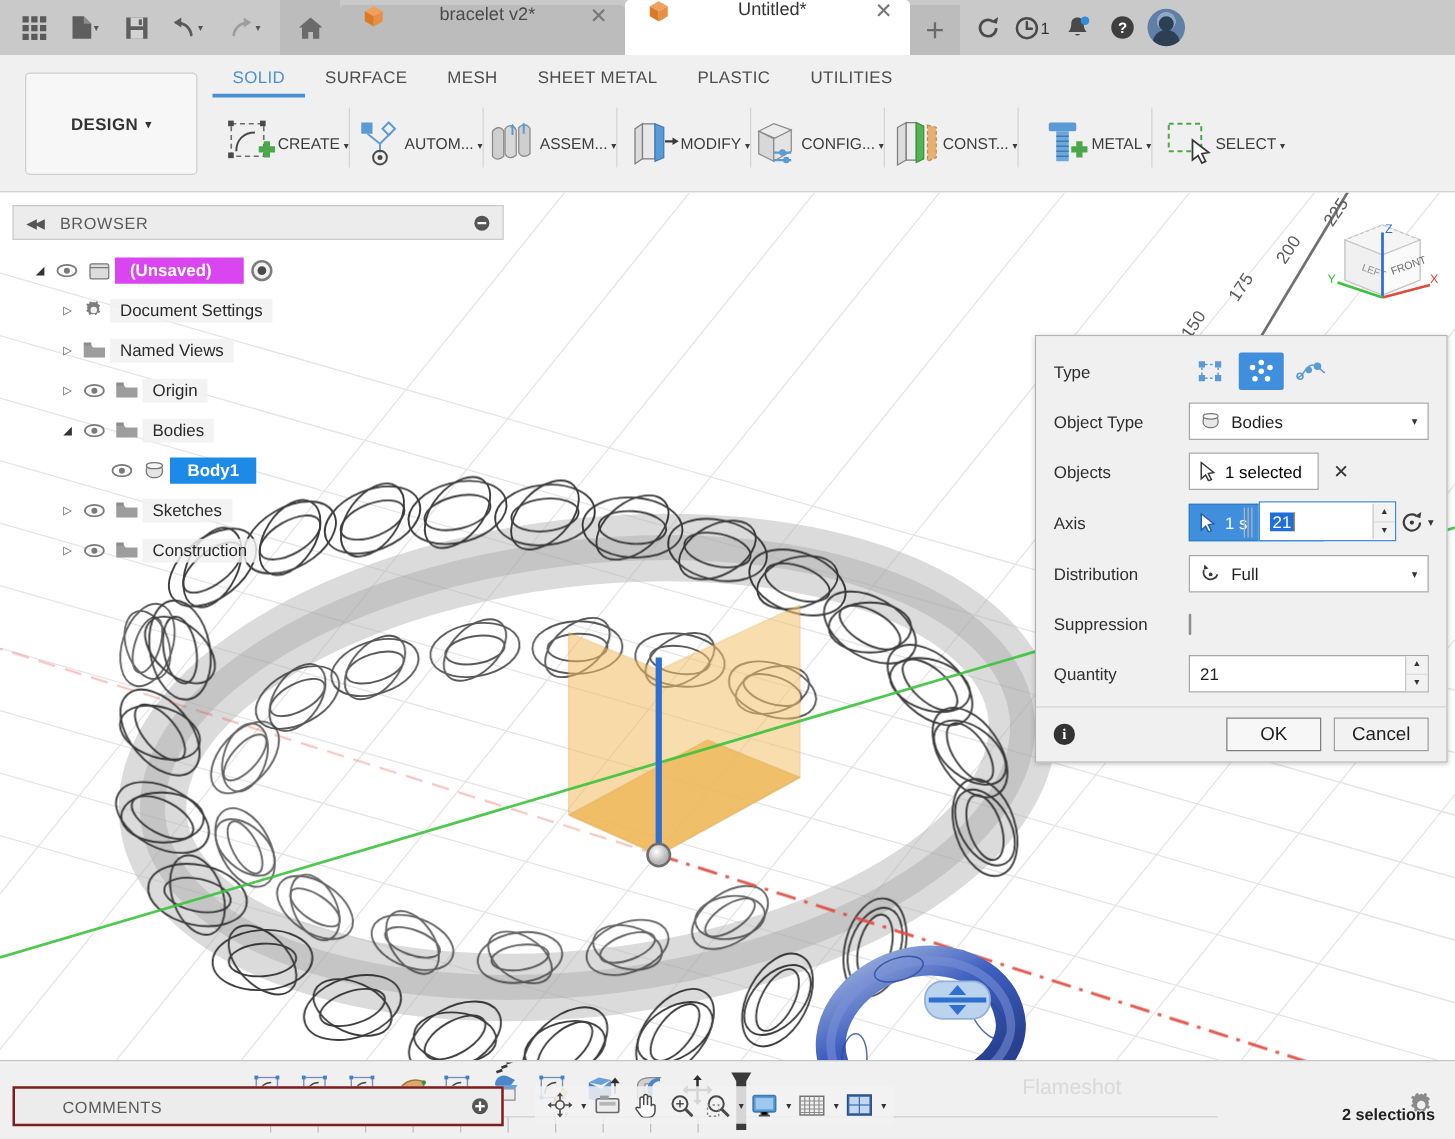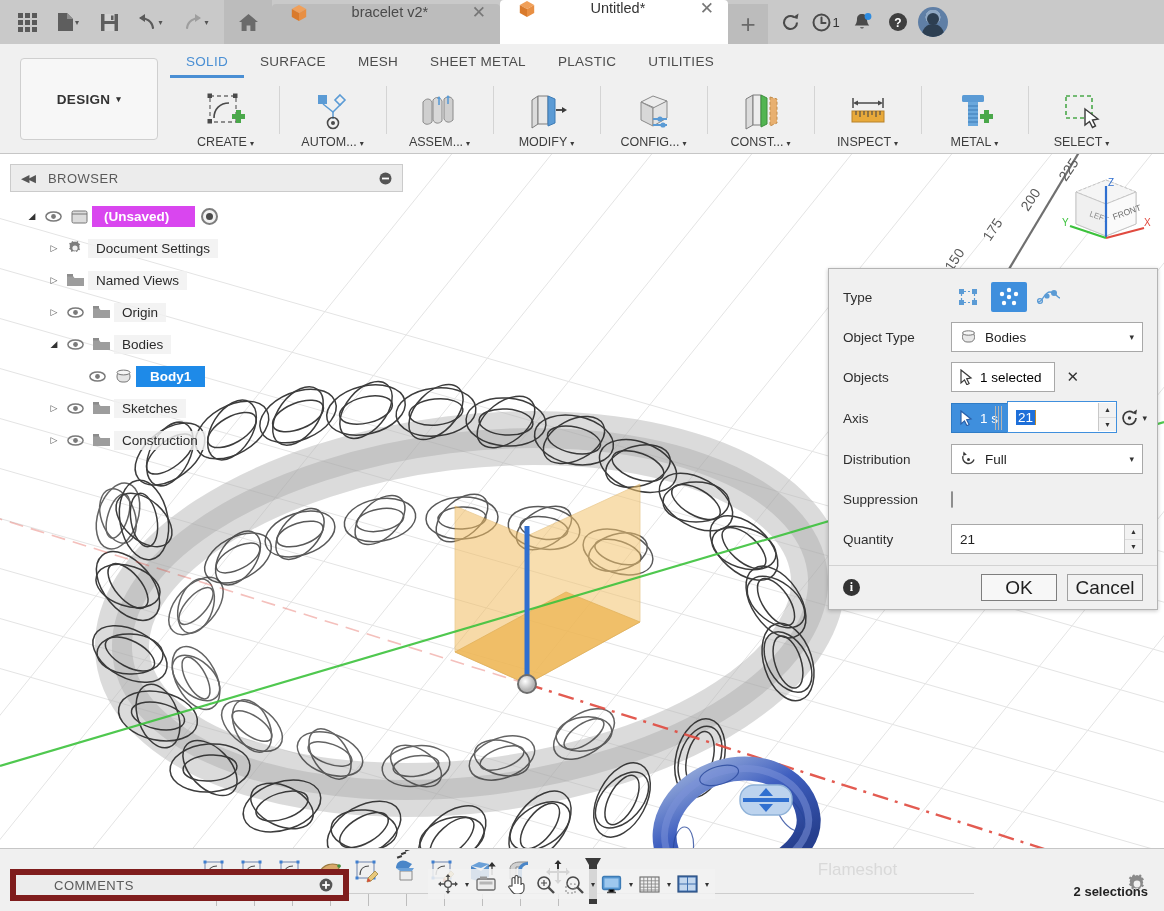--- a/index.html
+++ b/index.html
@@ -75,21 +75,21 @@
   }
   .design-box span { font-size: 13.5px; font-weight: bold; color: #333; letter-spacing: .3px; }
   .tabs-row { position: absolute; left: 170px; top: 6px; display: flex; align-items: flex-start; }
   .wtab {
     font-size: 13.5px; color: #4c4c4c; padding: 4px 16px 6px; cursor: pointer;
     text-align: center; letter-spacing: .3px;
   }
   .wtab.active { color: #4a8fd4; border-bottom: 3px solid #4a8fd4; font-weight: normal; }
   .panels { position: absolute; left: 172px; top: 36px; display: flex; align-items: stretch; height: 74px; }
   .panel {
-    width: 107px; display: flex; flex-direction: column; align-items: center; justify-content: flex-end;
+    width: 107px; display: flex; align-items: center; justify-content: flex-end;
     padding-bottom: 5px; cursor: pointer; position: relative;
   }
   .panel + .panel:before {
     content: ""; position: absolute; left: 0; top: 6px; bottom: 20px; width: 1px; background: #d4d4d4;
   }
   .panel .pico { height: 46px; display: flex; align-items: center; justify-content: center; }
   .panel .plabel { font-size: 12.5px; color: #3c3c3c; white-space: nowrap; }
   .panel .plabel b { font-size: 8px; margin-left: 3px; font-weight: normal; }
 
   
@@ -186,33 +186,33 @@
     height: 44px; border-top: 1px solid #d2d2d2; display: flex; align-items: center;
     padding: 0 14px; background: #f0f0f0;
   }
   .info-i {
     width: 17px; height: 17px; border-radius: 50%; background: #333; color: #fff;
     font-size: 12px; font-weight: bold; display: flex; align-items: center; justify-content: center;
     font-family: "Liberation Serif", serif; cursor: pointer;
   }
   .dbtn {
     min-width: 76px; height: 27px; background: #f2f2f2; border: 1px solid #a0a0a0;
-    font-size: 19px; color: #1f1f1f; cursor: pointer; margin-left: 10px;
+    font-size: 15px; color: #1f1f1f; cursor: pointer; margin-left: 10px;
     display: flex; align-items: center; justify-content: center;
   }
   .dbtn.primary { background: #f7f7f7; border-color: #7e7e7e; }
   .foot-spacer { flex: 1; }
 
   
   .viewcube { position: absolute; right: 10px; top: 12px; width: 96px; height: 96px; z-index: 15; cursor: pointer; }
 
   
   .comments {
-    position: absolute; left: 10px; bottom: 10px; width: 339px; height: 32px;
-    background: #ececec; border: 6px solid #7f1d1d; display: flex; align-items: center;
+    position: absolute; left: 10px; bottom: 10px; width: 393px; height: 32px;
+    background: #ececec; border: 2px solid #7f1d1d; display: flex; align-items: center;
     padding: 4px 10px; z-index: 20;
   }
   .comments .ctitle { font-size: 13px; color: #5a5a5a; margin-left: 28px; letter-spacing: .5px; }
   .comments .plus { margin-left: auto; cursor: pointer; }
 
   
   .navbar {
     position: absolute; left: 428px; bottom: 12px; height: 30px;
     background: rgba(242,242,242,.85); display: flex; align-items: center; padding: 0 6px; gap: 2px; z-index: 20;
   }
@@ -450,34 +450,20 @@
           <svg width="42" height="40" viewBox="0 0 42 40">
               <path d="M6 7l7-4v30l-7 4z" fill="#dcdcdc" stroke="#7d7d7d"></path>
               <path d="M13 3h8v30h-8z" fill="#ededed" stroke="#7d7d7d"></path>
               <path d="M21 3l6 3v26l-6 3z" fill="#52b552" stroke="#3d8f3d"></path>
               <path d="M30 5l7 2v24l-7 3z" fill="#e8b070" stroke="#c08b4a" stroke-dasharray="3 2"></path>
             </svg>
         </div>
         <div class="plabel"><span>CONST...</span><b>▾</b></div>
       </div>
 
-      <div class="panel">
-        <div class="pico">
-          <svg width="42" height="40" viewBox="0 0 42 40">
-              <path d="M6 6v10M36 6v10" stroke="#4a4a4a" stroke-width="1.5"></path>
-              <path d="M8 11h26" stroke="#4a4a4a" stroke-width="1.5"></path>
-              <path d="M6 11l5-2.5v5zM36 11l-5-2.5v5z" fill="#4a4a4a"></path>
-              <rect x="5" y="19" width="32" height="11" fill="#e8a93a" stroke="#b8822a"></rect>
-              <g stroke="#4a4a4a" stroke-width="1.1">
-                <path d="M9 19v4M13 19v6M17 19v4M21 19v6M25 19v4M29 19v6M33 19v4"></path>
-              </g>
-            </svg>
-        </div>
-        <div class="plabel"><span>INSPECT</span><b>▾</b></div>
-      </div>
 
       <div class="panel">
         <div class="pico">
           <svg width="42" height="40" viewBox="0 0 42 40">
               <rect x="8" y="3" width="22" height="7" rx="1.5" fill="#5b9bd5"></rect>
               <rect x="14" y="10" width="10" height="24" fill="#6aa8dd"></rect>
               <g stroke="#3d7bb5" stroke-width="1.1">
                 <path d="M14 14h10M14 18h10M14 22h10M14 26h10M14 30h10"></path>
               </g>
               <path d="M26 22h4v-4h5v4h4v5h-4v4h-5v-4h-4z" fill="#4aa84a"></path>

